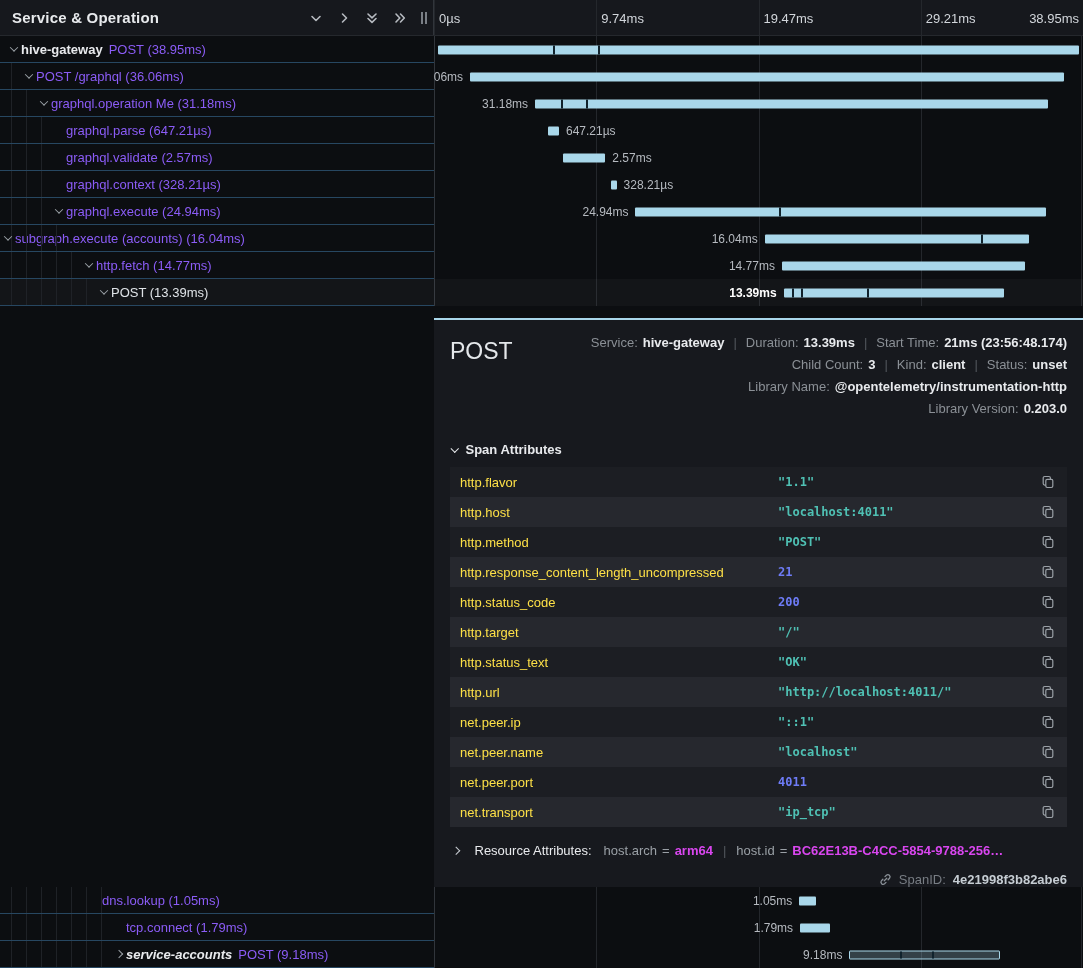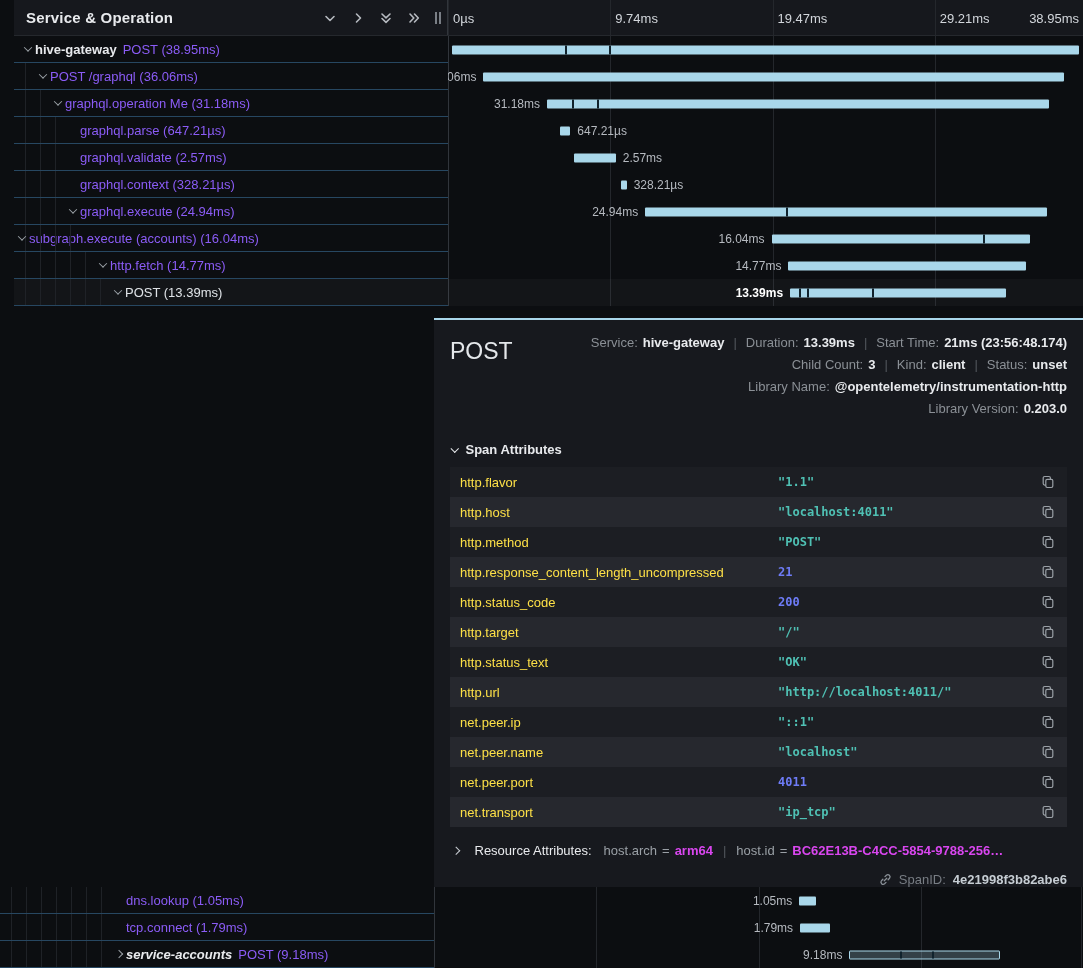--- a/index.html
+++ b/index.html
@@ -6,21 +6,21 @@
   html,body { width:1083px; height:968px; }
   body {
     background:#0c0e11;
     font-family:"Liberation Sans", sans-serif;
     color:#c6cad0;
     overflow:hidden;
   }
   .app { position:relative; width:1083px; height:968px; }
 
   
-  .top-section { position:relative; height:306px;margin-left:14px; }
+  .top-section { position:relative; height:306px; }
   .detail-section { display:flex; height:581px; position:relative;align-items:flex-end; }
   .bottom-section { position:relative; height:81px; }
 
   .grid-host { position:absolute; left:0; right:0; top:0; bottom:0; pointer-events:none; }
   .gridline { position:absolute; top:0; bottom:0; width:1px; background:#24272c; }
   .gridline.divider { background:#31353b; }
 
   
   .header { display:flex; height:36px; background:#16181d; border-bottom:1px solid #25282d; position:relative; z-index:2; }
   .header-left { width:434px; display:flex; align-items:center; padding:0 4px 0 12px; border-right:1px solid #31353b; }
@@ -541,21 +541,21 @@
   <div class="bottom-section">
     <div class="grid-host" id="bottom-grid">
         <div class="gridline divider" style="left: 434px;"></div>
         <div class="gridline" style="left: 596.25px;"></div>
         <div class="gridline" style="left: 758.5px;"></div>
         <div class="gridline" style="left: 920.75px;"></div>
         <div class="gridline" style="left: 1081px;"></div>
       </div>
     <div class="rows" id="rows-bottom">
         <div class="span-row">
-          <div class="tree-cell" style="padding-left: 111px;">
+          <div class="tree-cell" style="padding-left: 87px;">
             <span class="guide" style="left: 11px;"></span>
             <span class="guide" style="left: 26px;"></span>
             <span class="guide" style="left: 41px;"></span>
             <span class="guide" style="left: 56px;"></span>
             <span class="guide" style="left: 71px;"></span>
             <span class="guide" style="left: 86px;"></span>
             <span class="guide" style="left: 101px;"></span>
             <span class="tree-chev"></span>
             <span class="op">dns.lookup (1.05ms)</span>
           </div>

